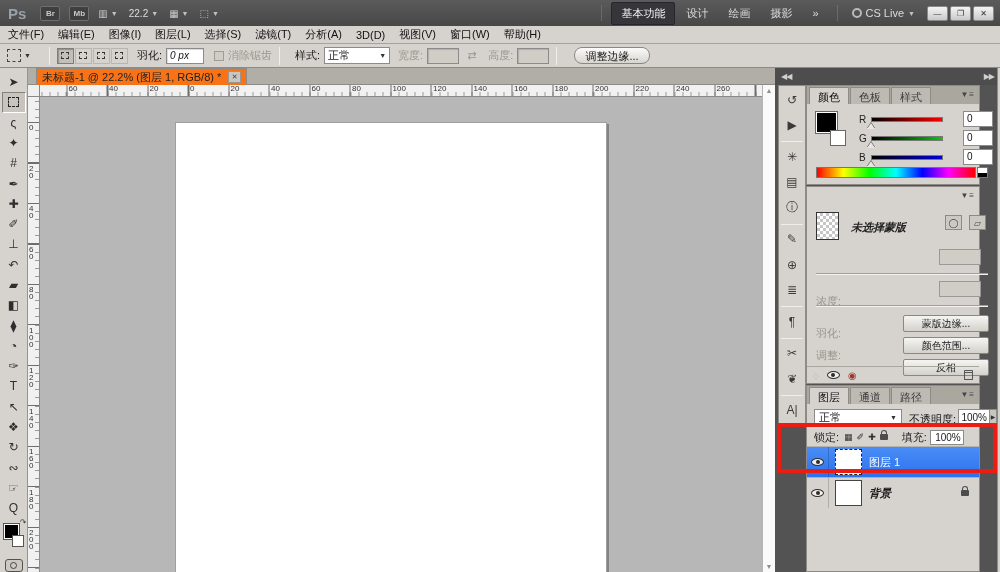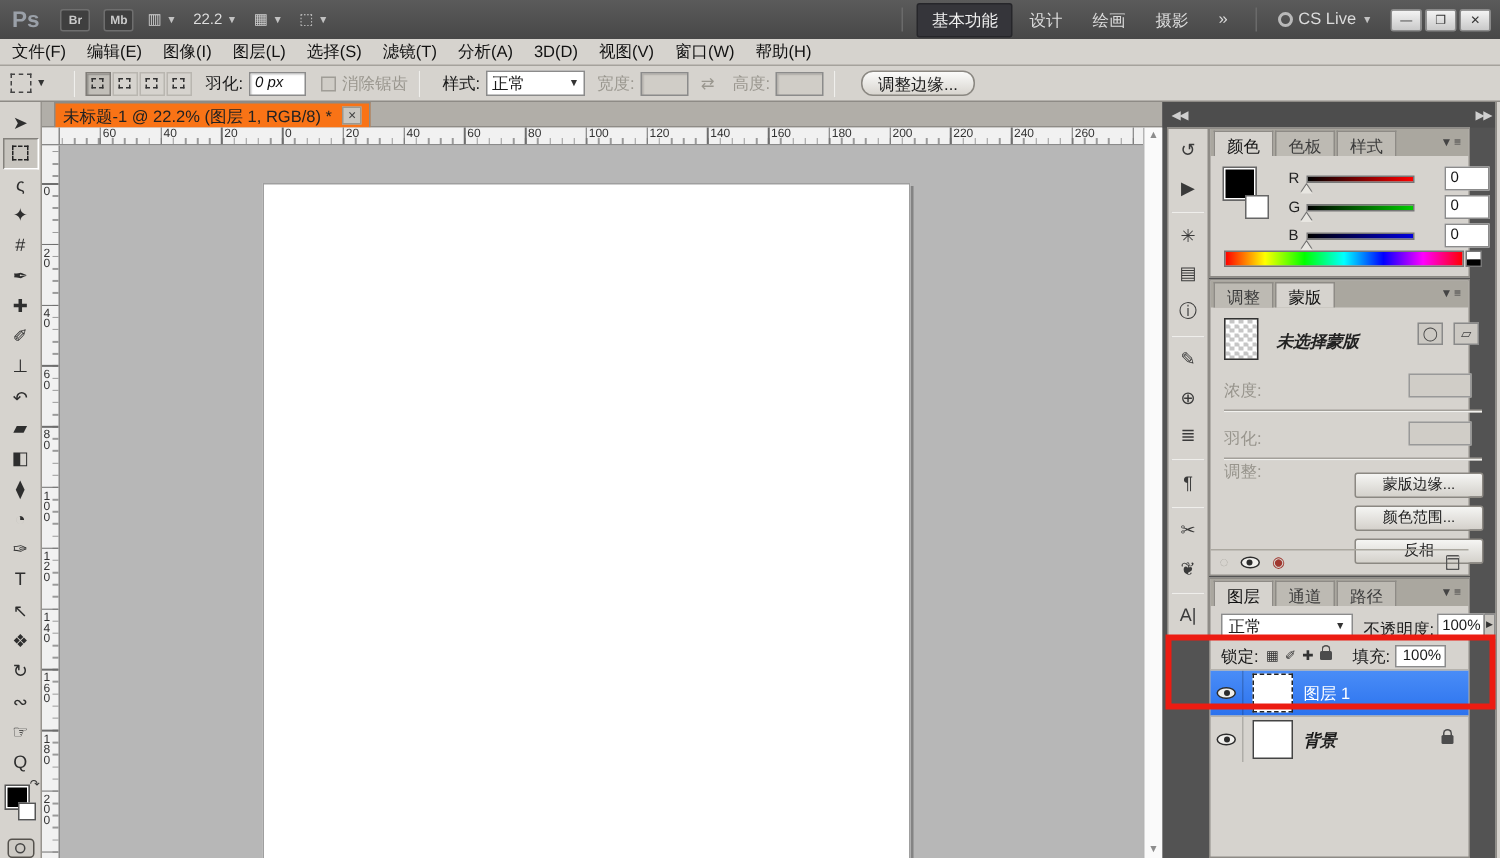--- a/index.html
+++ b/index.html
@@ -138,21 +138,21 @@
   #spectrum-ends .w { width:100%; height:50%; background:#fff; }
   #spectrum-ends .k { width:100%; height:50%; background:#000; }
 
   
   .checker { background:repeating-conic-gradient(#c6c6c6 0% 25%, #ffffff 0% 50%); background-size:8px 8px; }
   .checker.fine { background-size:6px 6px; }
   #mask-thumb { position:absolute; left:9px; top:25px; width:23px; height:28px; border:1px solid #333; }
   #no-mask-text { position:absolute; left:44px; top:33px; font-style:italic; font-weight:bold; color:#222; }
   .mask-hdr-icon { position:absolute; top:28px; width:17px; height:15px; border:1px solid #8a8a8a;
     display:flex; align-items:center; justify-content:center; font-size:9px; color:#444; background:#ccc9c3; }
-  .mask-slider-label { position:absolute; left:9px; color:#98958d; }
+  .mask-slider-label { position:absolute; left:9px; color:#98958d;margin-top:41px; }
   .mask-input { position:absolute; width:42px; height:16px; background:#d0cdc7; border:1px solid #999; }
   .mask-track { position:absolute; left:9px; width:172px; height:2px; background:#a3a09a; border-bottom:1px solid #f2f1ee; }
   .mask-btn { position:absolute; left:96px; width:86px; height:17px; border:1px solid #8b8882; border-radius:2px;
     background:linear-gradient(#f5f5f3,#d4d1cb); font-size:10px; text-align:center; line-height:15px; color:#222; }
   #mask-footer { position:absolute; left:0; bottom:0; width:100%; height:17px; border-top:1px solid #aaa79f;
     display:flex; align-items:center; padding:0 6px; }
   .eye { display:inline-block; width:13px; height:8px; border:1px solid #2c2c2c; border-radius:50%;
     background:#f0efec; position:relative; }
   .eye::after { content:""; position:absolute; left:3.5px; top:1px; width:4px; height:4px; border-radius:50%; background:#2c2c2c; }
   .lockicon { display:inline-block; width:8px; height:6px; background:#4c4c4c; position:relative; border-radius:1px; }
@@ -419,24 +419,20 @@
    </div>
           </div>
         <div id="spectrum"></div>
         <div id="spectrum-ends">
             <div class="w"></div>
             <div class="k"></div>
           </div>
       </div>
 
       <div class="panel" id="masks-panel" style="height:198px; margin-top:1px">
-        <div class="tab-row">
-            <span class="ptab">调整</span>
-            <span class="ptab active">蒙版</span>
-          </div>
         <span class="panel-menu">▼≡</span>
         <div id="mask-thumb" class="checker fine"></div>
         <span id="no-mask-text">未选择蒙版</span>
         <span class="mask-hdr-icon" style="left:138px">◯</span>
         <span class="mask-hdr-icon" style="left:162px">▱</span>
         <span class="mask-slider-label" style="top:66px">浓度:</span>
         <span class="mask-input" style="left:132px; top:62px"></span>
         <div class="mask-track" style="top:86px"></div>
         <span class="mask-slider-label" style="top:98px">羽化:</span>
         <span class="mask-input" style="left:132px; top:94px"></span>

